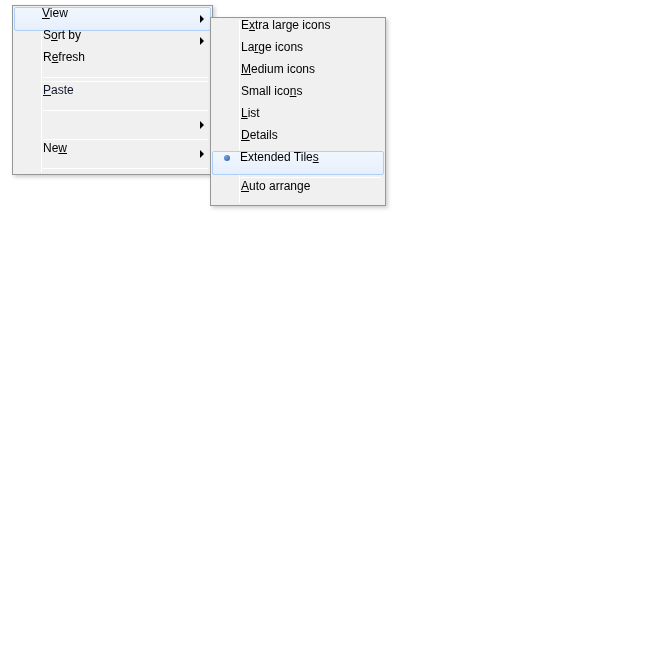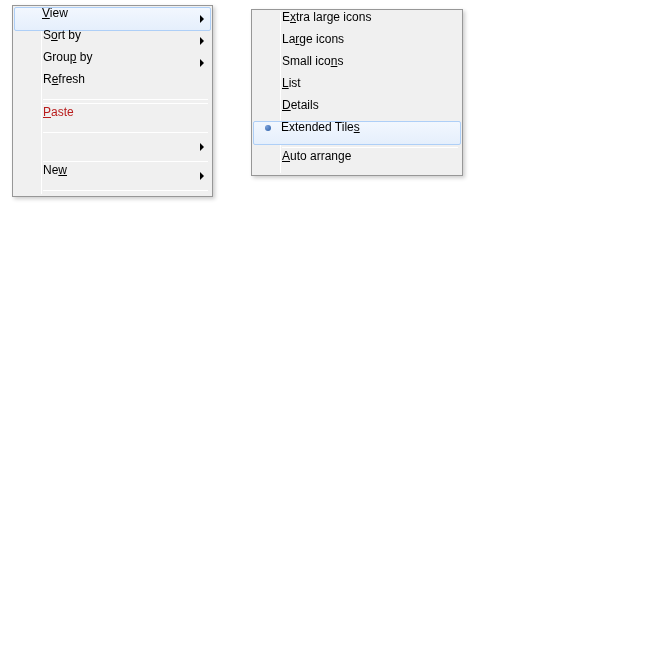--- a/index.html
+++ b/index.html
@@ -18,23 +18,22 @@
       padding: 2px;
       box-shadow: 2px 2px 4px rgba(0,0,0,0.2);
     }
     .menu-main {
       left: 12px;
       top: 5px;
       width: 201px;
     }
     .menu-sub {
       left: 210px;
-      top: 9px;
-      width: 212px;
-      margin-left: 41px;
+      top: 17px;
+      width: 176px;
     }
     .menu-item {
       display: flex;
       align-items: center;
       height: 22px;
       padding: 0 20px 12px 0;
       position: relative;
       cursor: default;
       color: #000;
     }
@@ -42,21 +41,21 @@
       width: 28px;
       flex-shrink: 0;
       text-align: center;
       position: relative;
     }
     .menu-item .label {
       flex: 1;
       white-space: nowrap;
     }
     .menu-item.disabled {
-      color: #b91c1c;
+      color: #0f172a;
     }
     .menu-item.highlighted {
       background: linear-gradient(to bottom, #f2f7fe, #e5effc);
       border: 1px solid #aecff7;
       border-radius: 2px;
       margin: -1px;
       height: 24px;
     }
     .menu-item.highlighted .gutter { width: 27px; }
     .menu-item .arrow {
@@ -105,25 +104,20 @@
         <span class="label"><span></span><span class="underline">V</span><span>iew</span></span>
         <span class="arrow"></span>
       </div>
       <div class="menu-item">
         <span class="gutter"></span>
         <span class="label"><span>S</span><span class="underline">o</span><span>rt by</span></span>
         <span class="arrow"></span>
       </div>
       <div class="menu-item">
         <span class="gutter"></span>
-        <span class="label"><span>Grou</span><span class="underline">p</span><span> by</span></span>
-        <span class="arrow"></span>
-      </div>
-      <div class="menu-item">
-        <span class="gutter"></span>
         <span class="label"><span>R</span><span class="underline">e</span><span>fresh</span></span>
       </div>
       <div class="separator"></div>
       <div class="separator"></div>
       <div class="menu-item disabled">
         <span class="gutter"></span>
         <span class="label"><span></span><span class="underline">P</span><span>aste</span></span>
       </div>
       <div class="separator"></div>
       <div class="menu-item">
@@ -146,20 +140,24 @@
       <div class="menu-item">
         <span class="gutter"></span>
         <span class="label"><span>E</span><span class="underline">x</span><span>tra large icons</span></span>
       </div>
       <div class="menu-item">
         <span class="gutter"></span>
         <span class="label"><span>La</span><span class="underline">r</span><span>ge icons</span></span>
       </div>
       <div class="menu-item">
         <span class="gutter"></span>
+        <span class="label"><span></span><span class="underline">M</span><span>edium icons</span></span>
+      </div>
+      <div class="menu-item">
+        <span class="gutter"></span>
         <span class="label"><span>Small ico</span><span class="underline">n</span><span>s</span></span>
       </div>
       <div class="menu-item">
         <span class="gutter"></span>
         <span class="label"><span></span><span class="underline">L</span><span>ist</span></span>
       </div>
       <div class="menu-item">
         <span class="gutter"></span>
         <span class="label"><span></span><span class="underline">D</span><span>etails</span></span>
       </div>

